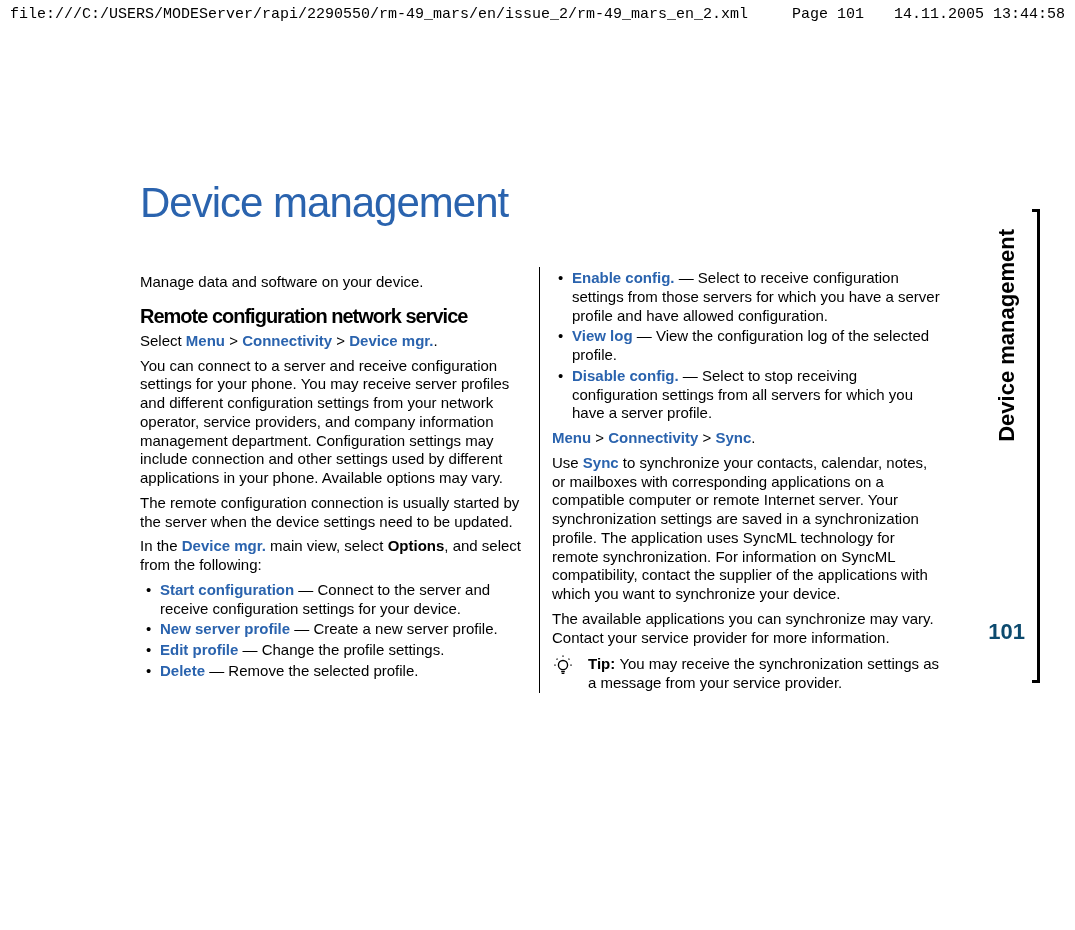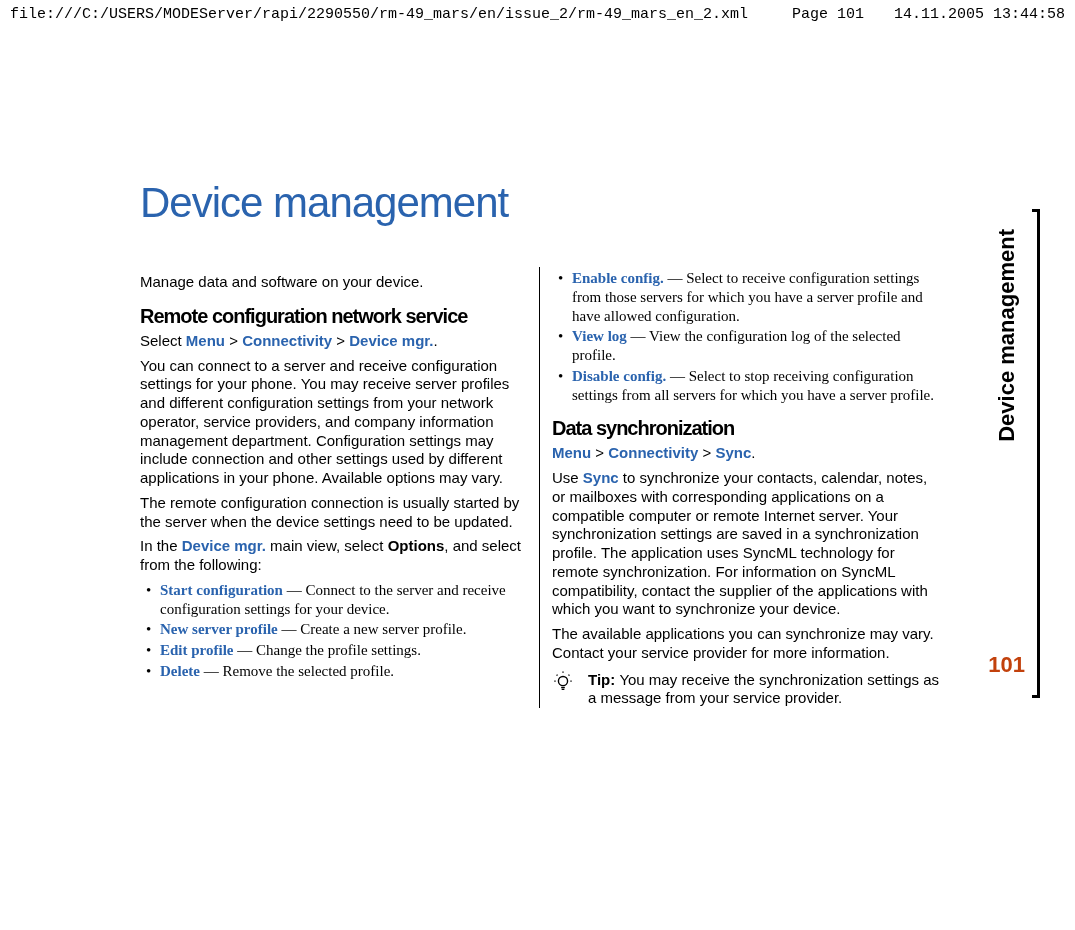--- a/index.html
+++ b/index.html
@@ -50,24 +50,24 @@
     top: 180px;
     right: 10px;
     bottom: 10px;
     width: 8px;
     border-top: 3px solid #000;
     border-right: 3px solid #000;
     border-bottom: 3px solid #000;
   }
   .page-number {
     font-size: 22px;
-    color: #c2410c;
+    color: #0c4a6e;
     font-weight: bold;
     position: absolute;
-    bottom: 30px;
+    bottom: 48px;
     right: 25px;
   }
   h1.title {
     font-size: 42px;
     color: #2A63AE;
     font-weight: 500;
     margin-bottom: 40px;
     letter-spacing: -1px;
   }
   .columns {
@@ -90,21 +90,21 @@
   }
   .h3 {
     font-size: 22px;
     font-weight: bold;
     letter-spacing: -0.5px;
     margin: 18px 0 6px;
   }
   .para { margin: 6px 0; }
   .blue { color: #2A63AE; font-weight: bold; }
   .bold { font-weight: bold; }
-  ul.bullets { list-style: none; margin: 0 0; font-family: Liberation Serif, serif; }
+  ul.bullets { list-style: none; margin: 0 0; }
   ul.bullets li { position: relative; padding-left: 20px; margin: 2px 0; }
   ul.bullets li::before {
     content: "•"; position: absolute; left: 6px; top: 0;
   }
   .tip-row { display: flex; gap: 12px; margin-top: 8px; }
   .tip-icon { flex: 0 0 24px; }
   .tip-icon svg { width: 22px; height: 22px; }
   .intro { margin-bottom: 12px; }
 </style>
 </head>
@@ -147,21 +147,20 @@
         </ul>
       </div>
 
       <div class="col right">
         <ul class="bullets">
           <li><span class="blue">Enable config.</span><span> — Select to receive configuration settings from those servers for which you have a server profile and have allowed configuration.</span></li>
           <li><span class="blue">View log</span><span> — View the configuration log of the selected profile.</span></li>
           <li><span class="blue">Disable config.</span><span> — Select to stop receiving configuration settings from all servers for which you have a server profile.</span></li>
         </ul>
 
-        <h2 class="h2">Data synchronization</h2>
 
         <p class="para">
           <span class="blue">Menu</span><span> &gt; </span><span class="blue">Connectivity</span><span> &gt; </span><span class="blue">Sync</span><span>.</span>
         </p>
 
         <p class="para">
           <span>Use </span><span class="blue">Sync</span><span> to synchronize your contacts, calendar, notes, or mailboxes with corresponding applications on a compatible computer or remote Internet server. Your synchronization settings are saved in a synchronization profile. The application uses SyncML technology for remote synchronization. For information on SyncML compatibility, contact the supplier of the applications with which you want to synchronize your device.</span>
         </p>
 
         <p class="para">The available applications you can synchronize may vary. Contact your service provider for more information.</p>

